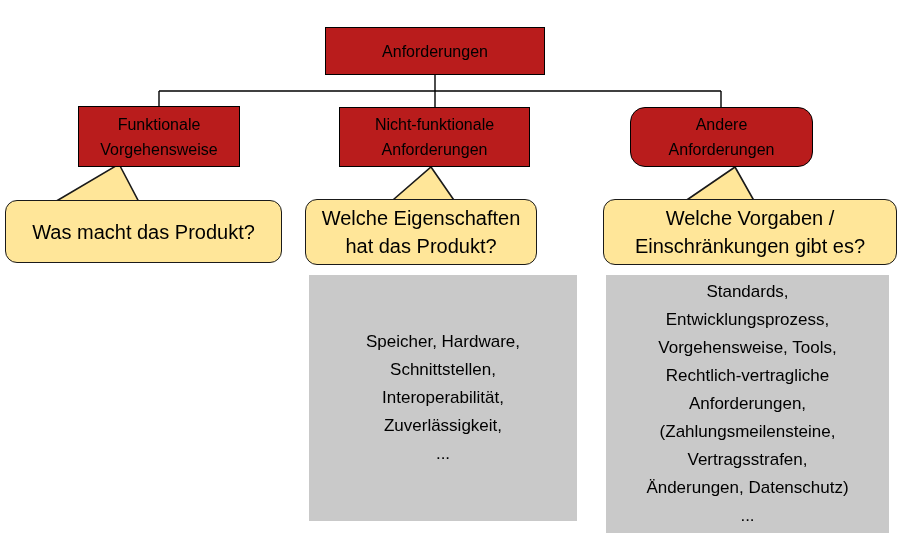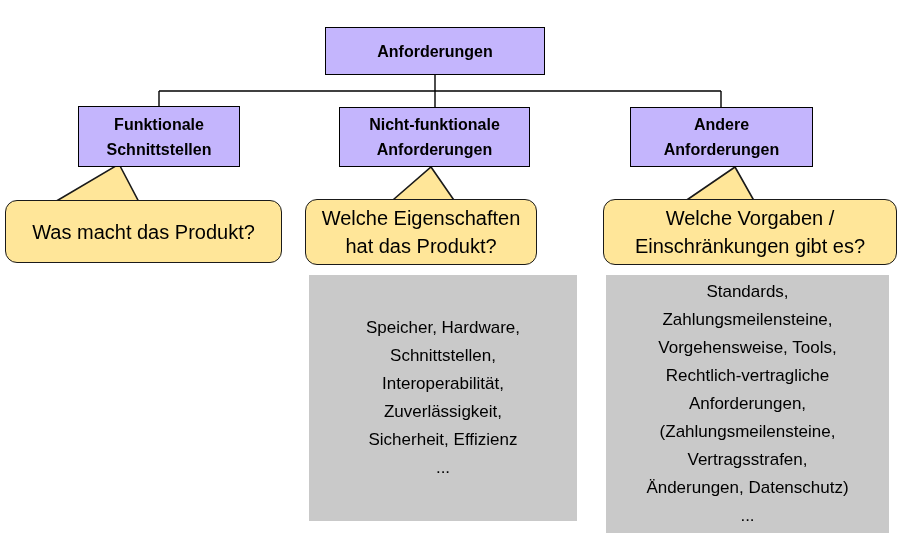--- a/index.html
+++ b/index.html
@@ -13,33 +13,32 @@
     width: 898px; height: 540px;
     background: #ffffff;
     overflow: hidden;
   }
   #connector-svg {
     position: absolute; left: 0; top: 0;
     width: 898px; height: 540px;
   }
   .node {
     position: absolute;
-    background: #c4b5fd;
+    background: #b91c1c;
     border: 1.4px solid #000000;
     display: flex; align-items: center; justify-content: center;
     text-align: center;
     white-space: pre-line;
     font-size: 16px; line-height: 25px;
     box-sizing: border-box;
-    font-weight: bold;
   }
   .node-root   { left: 325px; top: 27px;  width: 220px; height: 48px; }
   .node-funk   { left: 78px;  top: 106px; width: 162px; height: 61px; }
   .node-nicht  { left: 339px; top: 107px; width: 191px; height: 60px; }
-  .node-andere { left: 630px; top: 107px; width: 183px; height: 60px; }
+  .node-andere { left: 630px; top: 107px; width: 183px; height: 60px; border-radius: 15px; }
 
   .callout {
     position: absolute;
     background: #FFE699;
     border: 1.6px solid #1a1a1a;
     border-radius: 12px;
     display: flex; align-items: center; justify-content: center;
     text-align: center;
     white-space: pre-line;
     font-size: 20px; line-height: 28px;
@@ -79,43 +78,42 @@
 
     <g fill="#FFE699" stroke="#1a1a1a" stroke-width="1.6" stroke-linejoin="miter">
       <polygon points="48,206 119,164 141,206"></polygon>
       <polygon points="386,206 431,167 458,206"></polygon>
       <polygon points="678,206 735,167 757,206"></polygon>
     </g>
   </svg>
 
   <div class="node node-root">Anforderungen</div>
   <div class="node node-funk">Funktionale
-Schnittstellen</div>
+Vorgehensweise</div>
   <div class="node node-nicht">Nicht-funktionale
 Anforderungen</div>
   <div class="node node-andere">Andere
 Anforderungen</div>
 
   <div class="callout callout-1">Was macht das Produkt?</div>
   <div class="callout callout-2">Welche Eigenschaften
 hat das Produkt?</div>
   <div class="callout callout-3">Welche Vorgaben /
 Einschränkungen gibt es?</div>
 
   <div class="detail detail-1">
       <div class="list-line">Speicher, Hardware,</div>
       <div class="list-line">Schnittstellen,</div>
       <div class="list-line">Interoperabilität,</div>
       <div class="list-line">Zuverlässigkeit,</div>
-      <div class="list-line">Sicherheit, Effizienz</div>
       <div class="list-line">...</div>
     </div>
   <div class="detail detail-2">
       <div class="list-line">Standards,</div>
-      <div class="list-line">Zahlungsmeilensteine,</div>
+      <div class="list-line">Entwicklungsprozess,</div>
       <div class="list-line">Vorgehensweise, Tools,</div>
       <div class="list-line">Rechtlich-vertragliche</div>
       <div class="list-line">Anforderungen,</div>
       <div class="list-line">(Zahlungsmeilensteine,</div>
       <div class="list-line">Vertragsstrafen,</div>
       <div class="list-line">Änderungen, Datenschutz)</div>
       <div class="list-line">...</div>
     </div>
 
 </div>

